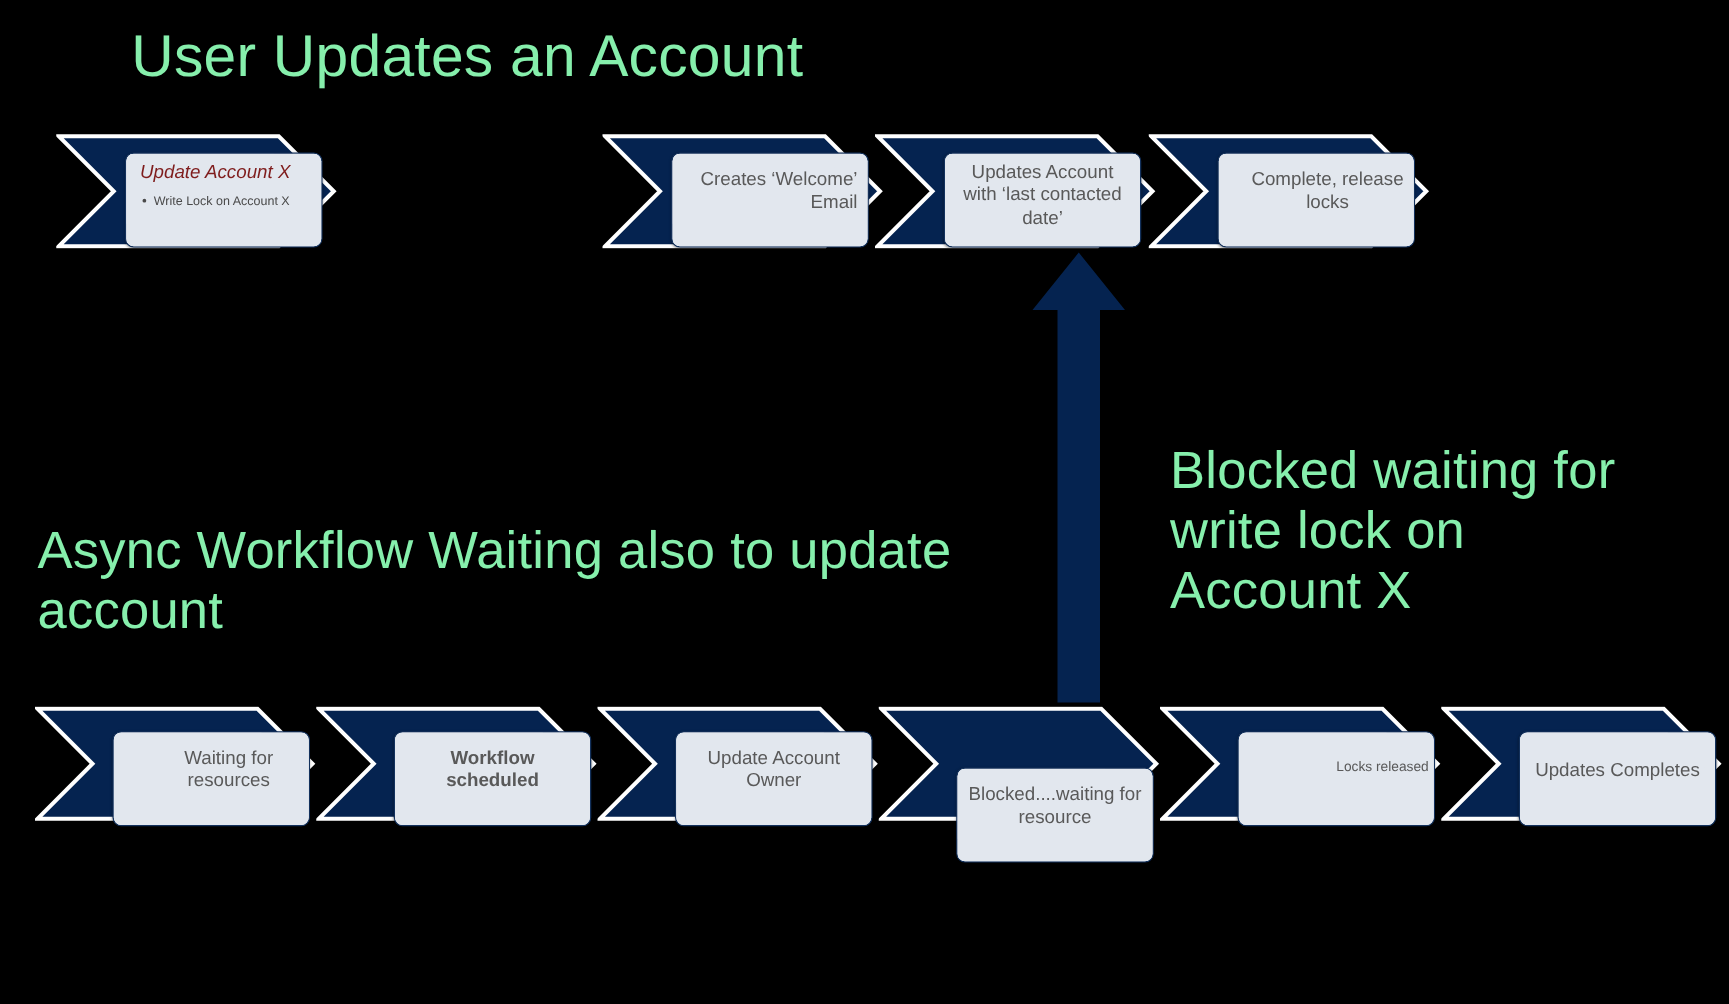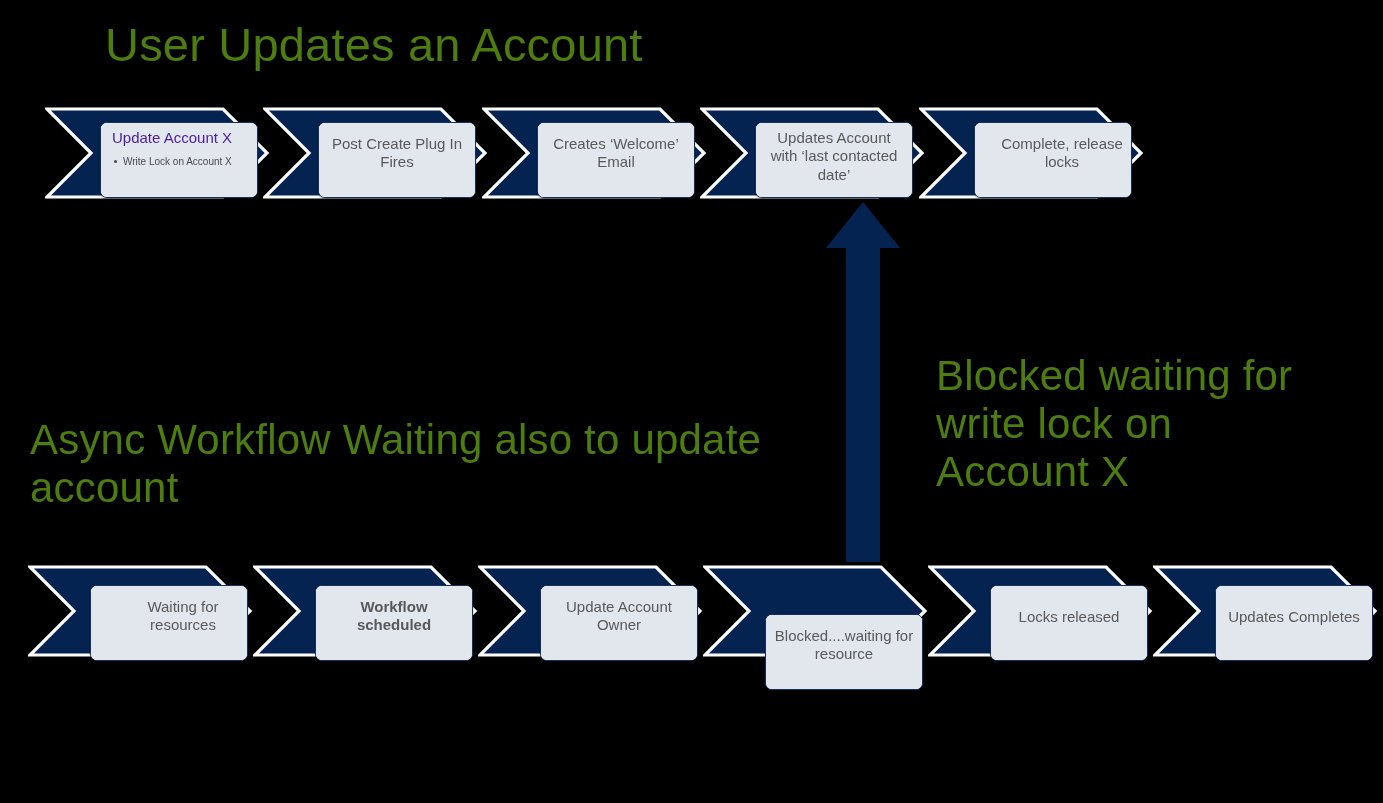--- a/index.html
+++ b/index.html
@@ -19,21 +19,21 @@
   #canvas {
     position: absolute;
     left: 0; top: 0;
     width: 1383px;
     height: 803px;
   }
 
   
   .heading {
     position: absolute;
-    color: #4d7c0f;
+    color: #86efac;
     font-weight: 300;
     letter-spacing: 0.2px;
     white-space: pre-line;
     line-height: 1.14;
   }
   #title-main {
     left: 105px;
     top: 18px;
     font-size: 47px;
   }
@@ -79,23 +79,24 @@
     left: 0;
     right: 0;
     color: #595959;
     text-align: center;
     line-height: 1.22;
     white-space: pre-line;
     z-index: 2;
   }
   .card-title {
     position: absolute;
-    color: #4c1d95;
+    color: #7f1d1d;
     z-index: 2;
     white-space: nowrap;
+    font-style: italic;
   }
   .card-bullet {
     position: absolute;
     color: #4A4A4A;
     z-index: 2;
     white-space: nowrap;
   }
   .card-bullet .dot {
     display: inline-block;
     width: 3px;
@@ -135,41 +136,30 @@
       <svg class="card-inner-chevron" width="158" height="76" viewBox="0 0 158 76">
         <path d="M0 0 L 118 0 L 148 28 L 118 56 L 0 56 Z" fill="#E2E7EE"></path>
       </svg>
       <div class="card-title" style="left:11px; top:6px; font-size:15px;">Update Account X</div>
       <div class="card-bullet" style="left:13px; top:33px; font-size:10px;">
         <span class="dot"></span><span>Write  Lock on Account X</span>
       </div>
     </div>
   </div>
 
-  <div class="stage" style="left:263px; top:107px; width:240px; height:92px;">
-    <svg class="stage-chevron" width="240" height="92" viewBox="0 0 240 92">
-      <path d="M2 2 L 178 2 L 222 46 L 178 90 L 2 90 L 46 46 Z" fill="#052350" stroke="#FFFFFF" stroke-width="3.2"></path>
-    </svg>
-    <div class="stage-card" style="left:55px; top:15px; width:158px; height:76px;">
-      <svg class="card-inner-chevron" width="158" height="76" viewBox="0 0 158 76">
-        <path d="M0 0 L 118 0 L 148 28 L 118 56 L 0 56 Z" fill="#E2E7EE"></path>
-      </svg>
-      <div class="card-text" style="top:12px; padding:0 8px; font-size:15px;">Post Create Plug In Fires</div>
-    </div>
-  </div>
 
   <div class="stage" style="left:482px; top:107px; width:240px; height:92px;">
     <svg class="stage-chevron" width="240" height="92" viewBox="0 0 240 92">
       <path d="M2 2 L 178 2 L 222 46 L 178 90 L 2 90 L 46 46 Z" fill="#052350" stroke="#FFFFFF" stroke-width="3.2"></path>
     </svg>
     <div class="stage-card" style="left:55px; top:15px; width:158px; height:76px;">
       <svg class="card-inner-chevron" width="158" height="76" viewBox="0 0 158 76">
         <path d="M0 0 L 118 0 L 148 28 L 118 56 L 0 56 Z" fill="#E2E7EE"></path>
       </svg>
-      <div class="card-text" style="top:12px; padding:0 8px; font-size:15px;">Creates ‘Welcome’ Email</div>
+      <div class="card-text" style="top:12px; padding:0 8px; font-size:15px;text-align:right;">Creates ‘Welcome’ Email</div>
     </div>
   </div>
 
   <div class="stage" style="left:700px; top:107px; width:240px; height:92px;">
     <svg class="stage-chevron" width="240" height="92" viewBox="0 0 240 92">
       <path d="M2 2 L 178 2 L 222 46 L 178 90 L 2 90 L 46 46 Z" fill="#052350" stroke="#FFFFFF" stroke-width="3.2"></path>
     </svg>
     <div class="stage-card" style="left:55px; top:15px; width:158px; height:76px;">
       <svg class="card-inner-chevron" width="158" height="76" viewBox="0 0 158 76">
         <path d="M0 0 L 118 0 L 148 28 L 118 56 L 0 56 Z" fill="#E2E7EE"></path>
@@ -243,21 +233,21 @@
   </div>
 
   <div class="stage" style="left:928px; top:565px; width:240px; height:92px;">
     <svg class="stage-chevron" width="240" height="92" viewBox="0 0 240 92">
       <path d="M2 2 L 178 2 L 222 46 L 178 90 L 2 90 L 46 46 Z" fill="#052350" stroke="#FFFFFF" stroke-width="3.2"></path>
     </svg>
     <div class="stage-card" style="left:62px; top:20px; width:158px; height:76px;">
       <svg class="card-inner-chevron" width="158" height="76" viewBox="0 0 158 76">
         <path d="M0 0 L 118 0 L 148 28 L 118 56 L 0 56 Z" fill="#E2E7EE"></path>
       </svg>
-      <div class="card-text" style="top:22px; padding:0 4px; font-size:15px;">Locks released</div>
+      <div class="card-text" style="top:22px; padding:0 4px; font-size:11px;text-align:right;">Locks released</div>
     </div>
   </div>
 
   <div class="stage" style="left:1153px; top:565px; width:240px; height:92px;">
     <svg class="stage-chevron" width="240" height="92" viewBox="0 0 240 92">
       <path d="M2 2 L 178 2 L 222 46 L 178 90 L 2 90 L 46 46 Z" fill="#052350" stroke="#FFFFFF" stroke-width="3.2"></path>
     </svg>
     <div class="stage-card" style="left:62px; top:20px; width:158px; height:76px;">
       <svg class="card-inner-chevron" width="158" height="76" viewBox="0 0 158 76">
         <path d="M0 0 L 118 0 L 148 28 L 118 56 L 0 56 Z" fill="#E2E7EE"></path>

